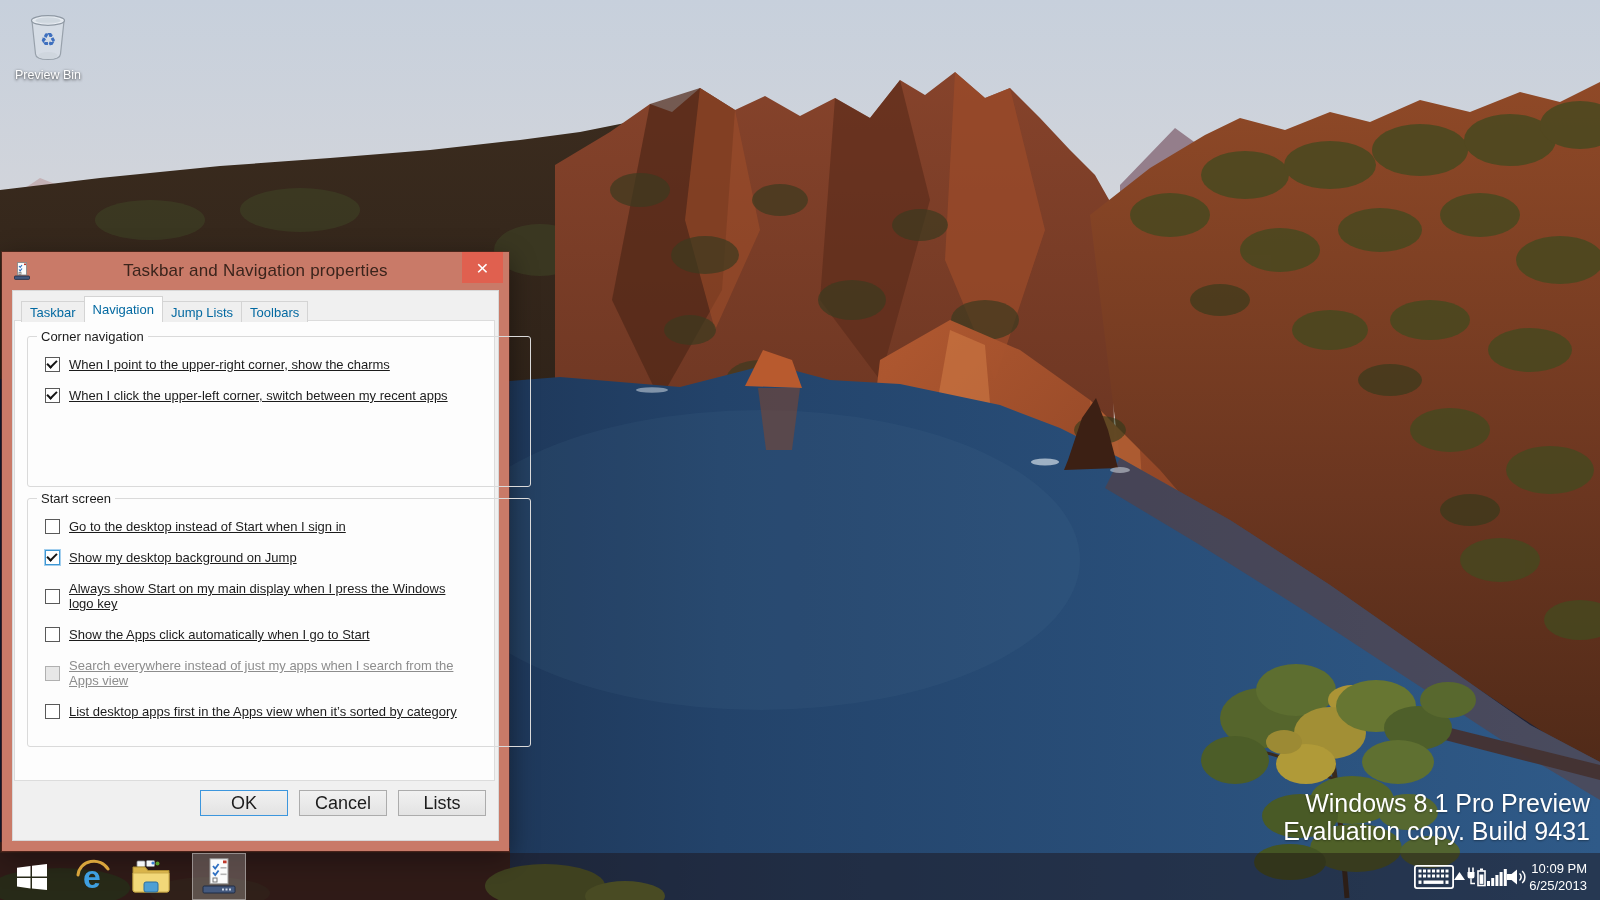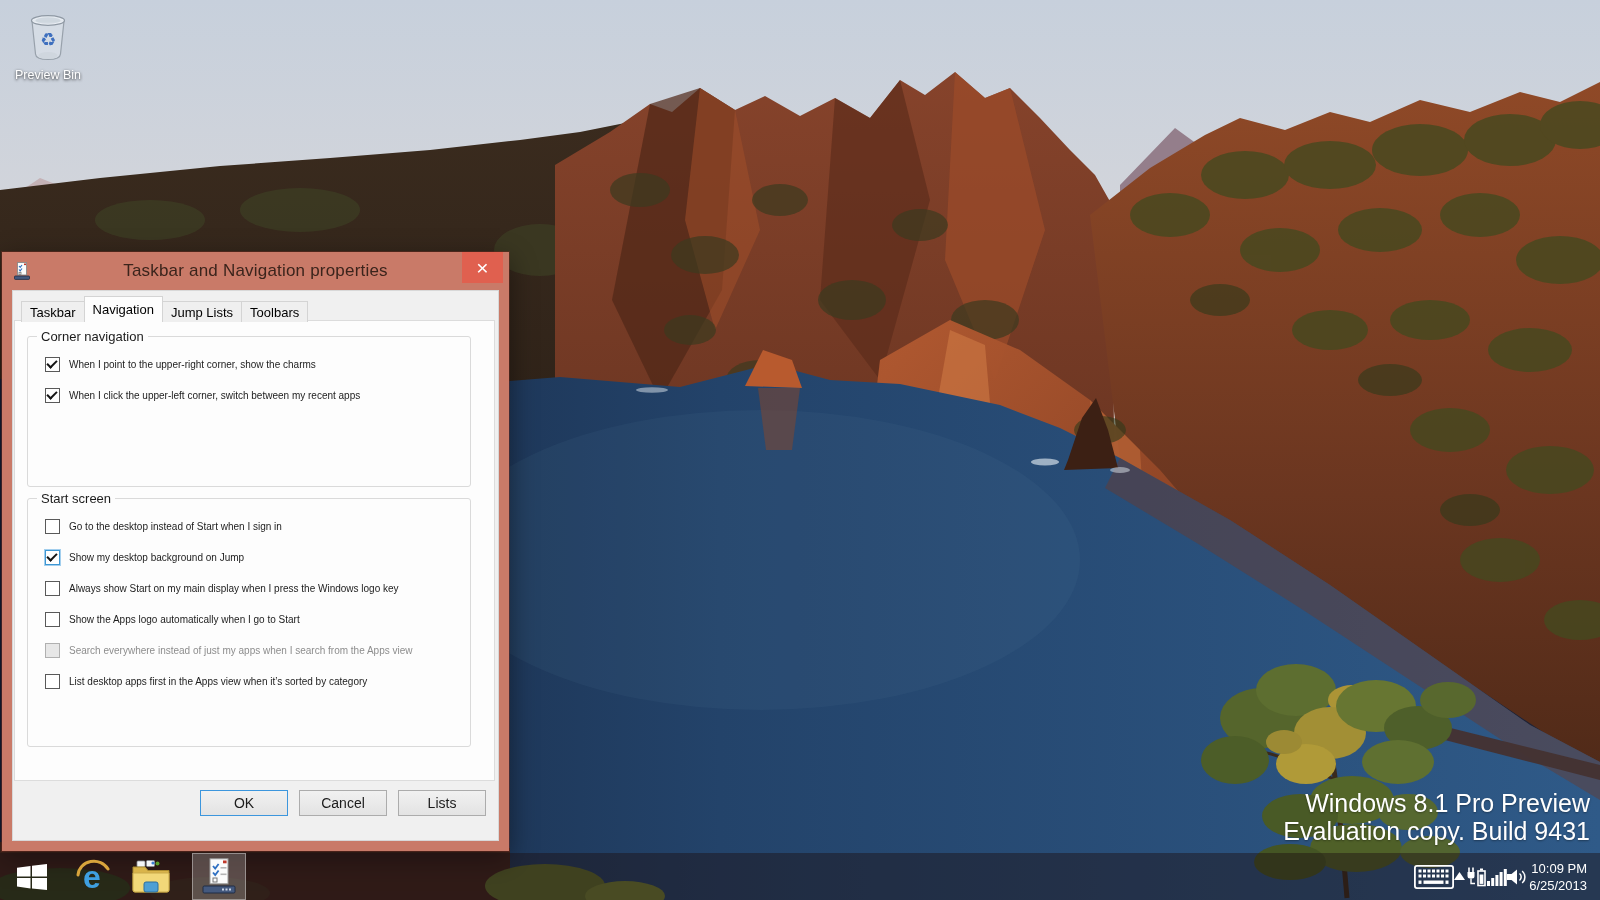--- a/index.html
+++ b/index.html
@@ -20,42 +20,42 @@
           box-shadow:0 0 0 1px rgba(110,45,33,.45),0 8px 26px rgba(0,0,0,.45);}
   .titlebar{position:relative;height:38px;display:flex;align-items:center;justify-content:center;border-radius:11px;}
   .titlebar .ttl{font-size:17px;color:var(--titlebar_text,#3b241c);letter-spacing:.2px;}
   .titlebar .tb-ico{position:absolute;left:12px;top:10px;}
   .close-btn{position:absolute;right:6px;top:0;width:41px;height:31px;background:var(--close_button,#e0604f);
              display:flex;align-items:center;justify-content:center;cursor:pointer;}
   .close-btn span{color:#fff;font-size:21px;line-height:21px;}
   .dbody{position:absolute;left:10px;right:10px;top:38px;bottom:10px;background:var(--dialog_body,#f0f0f0);
          box-shadow:inset 0 0 0 1px #d8d8d8;}
   .tabs{position:absolute;left:9px;top:6px;display:flex;align-items:flex-end;z-index:3;}
-  .tab{height:21px;padding:3px 8px 0 8px;font-size:13px;color:#000000;background:#efefef;
+  .tab{height:21px;padding:3px 8px 0 8px;font-size:13px;color:#0369a1;background:#efefef;
        border:1px solid #d4d4d4;border-bottom:none;margin-right:-1px;cursor:pointer;box-sizing:border-box;}
   .tab.active{height:26px;padding-top:5px;background:var(--page,#fdfdfd);position:relative;z-index:4;}
   .page{position:absolute;left:2px;top:30px;width:481px;height:461px;background:var(--page,#fdfdfd);
         border:1px solid #dcdcdc;box-sizing:border-box;z-index:2;}
-  .grp{position:absolute;left:12px;width:444px;border:1px solid #dadada;border-radius:3px;box-sizing:border-box;}
+  .grp{position:absolute;left:12px;width:504px;border:1px solid #dadada;border-radius:3px;box-sizing:border-box;}
   .grp1{top:15px;height:151px;}
   .grp2{top:177px;height:249px;}
   .grp .gtitle{position:absolute;top:-8px;left:9px;background:var(--page,#fdfdfd);padding:0 4px;
                font-size:13px;color:#1b1b1b;}
   .group-items{padding:20px 8px 0 17px;}
   .cb-row{display:flex;gap:9px;margin-bottom:16px;align-items:center;}
   .cb{width:13px;height:13px;flex:none;background:#fff;border:1px solid #595959;box-sizing:content-box;
       position:relative;cursor:pointer;}
   .cb .check{position:absolute;left:1px;top:2px;width:8px;height:4px;
              border-left:2px solid #151515;border-bottom:2px solid #151515;transform:rotate(-45deg);}
   .cb.focused{border-color:var(--focus_blue,#3e97d3);box-shadow:0 0 0 1px rgba(90,170,226,.55);}
   .cb.disabled{background:#e7e7e7;border-color:#b0b0b0;cursor:default;}
-  .cb-label{font-size:10px;line-height:15px;max-width:397px;color:#1c1c1c;cursor:default;}
+  .cb-label{font-size:13px;line-height:15px;max-width:397px;color:#1c1c1c;cursor:default;text-decoration:underline;}
   .cb-row.disabled .cb-label{color:#8d8d8d;}
   .btnrow{position:absolute;right:13px;top:500px;display:flex;gap:11px;}
-  .btn{width:88px;height:26px;font-size:14px;font-family:"Liberation Sans",sans-serif;color:#1c1c1c;
+  .btn{width:88px;height:26px;font-size:18px;font-family:"Liberation Sans",sans-serif;color:#1c1c1c;
        background:linear-gradient(#f1f1f1,#e3e3e3);border:1px solid #acacac;cursor:pointer;}
   .btn.default{border-color:var(--ok_border,#3c96dd);}
 
   
   .taskbar{position:absolute;left:0;bottom:0;width:1600px;height:47px;
            background:var(--taskbar_tint,rgba(28,16,18,0.45));display:flex;align-items:center;z-index:5;}
   .tb-btn{width:58px;height:47px;display:flex;align-items:center;justify-content:center;cursor:pointer;box-sizing:border-box;}
   .tb-btn.start{width:64px;}
   .tb-btn.active-app{width:54px;margin-left:12px;background:rgba(255,255,255,.22);
                      border:1px solid rgba(255,255,255,.38);}
@@ -274,21 +274,21 @@
                   <span class="check"></span>
                 </span>
                 <span class="cb-label">Show my desktop background on Jump</span>
               </div>
               <div class="cb-row">
                 <span class="cb" role="checkbox"></span>
                 <span class="cb-label">Always show Start on my main display when I press the Windows logo key</span>
               </div>
               <div class="cb-row">
                 <span class="cb" role="checkbox"></span>
-                <span class="cb-label">Show the Apps logo automatically when I go to Start</span>
+                <span class="cb-label">Show the Apps click automatically when I go to Start</span>
               </div>
               <div class="cb-row disabled">
                 <span class="cb disabled" role="checkbox"></span>
                 <span class="cb-label">Search everywhere instead of just my apps when I search from the Apps view</span>
               </div>
               <div class="cb-row">
                 <span class="cb" role="checkbox"></span>
                 <span class="cb-label">List desktop apps first in the Apps view when it’s sorted by category</span>
               </div>
             </div>

